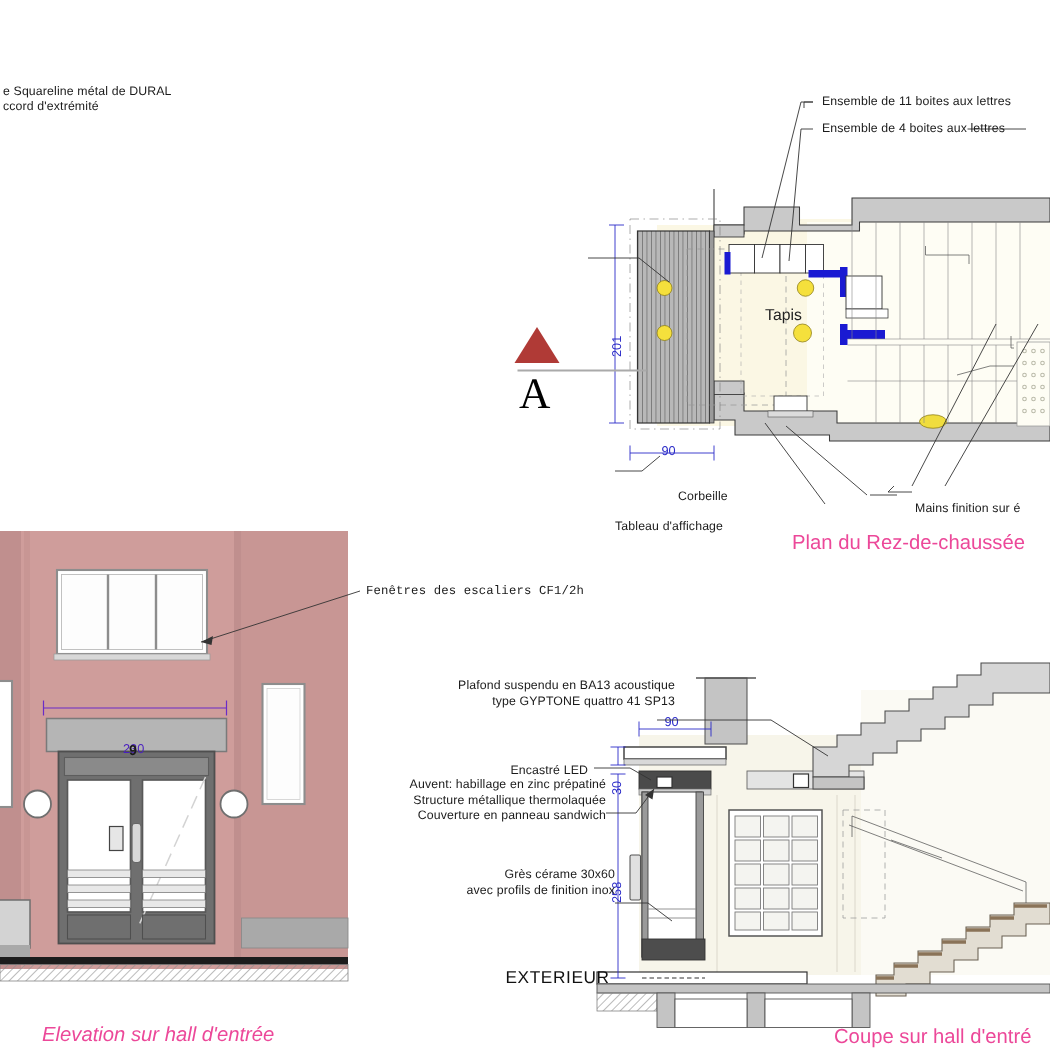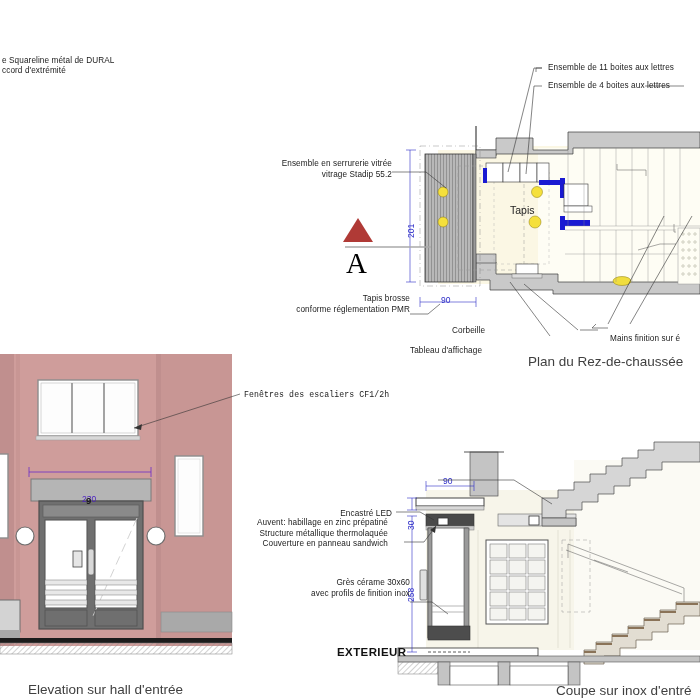--- a/index.html
+++ b/index.html
@@ -28,21 +28,21 @@
     white-space: pre;
     letter-spacing: 0.1px;
   }
   .anno.right { text-align: right; }
   .anno.left  { text-align: left; }
 
   .caption {
     position: absolute;
     font-family: "Liberation Sans", sans-serif;
     font-size: 13.5px;
-    color: #404040;
+    color: #ec4899;
     white-space: nowrap;
   }
   .dim {
     position: absolute;
     font-family: "Liberation Sans", sans-serif;
     font-size: 8.5px;
     color: #2b2bc8;
     white-space: nowrap;
   }
   .dim.vert {
@@ -78,21 +78,21 @@
   .hall-label {
     position: absolute;
     font-family: "Liberation Sans", sans-serif;
     font-size: 10.5px;
     color: #222;
   }
   .ext-label {
     position: absolute;
     font-family: "Liberation Sans", sans-serif;
     font-size: 11.5px;
-    font-weight: bold;
+    font-weight: normal;
     color: #111;
     letter-spacing: 0.4px;
   }
   .door-num {
     position: absolute;
     font-family: "Liberation Sans", sans-serif;
     font-size: 9.5px;
     font-weight: bold;
     color: #1a1a1a;
   }
@@ -254,24 +254,20 @@
     <path class="ldr" d="M86 50 L104 50"></path>
   </svg>
   <svg style="left:552px; top:168px;" width="148" height="120">
     <path class="ldr" d="M112 6 L56 114"></path>
     <path class="ldr" d="M140 6 L78 114"></path>
     <path class="ldr" d="M44 114 L40 118 L56 118"></path>
   </svg>
 
   <div class="anno left" style="left:548px; top:21px;">Ensemble de 11 boites aux lettres</div>
   <div class="anno left" style="left:548px; top:39px;">Ensemble de 4 boites aux lettres</div>
-  <div class="anno right" style="left:218px; top:117px; width:174px;">Ensemble en serrurerie vitrée
-vitrage Stadip 55.2</div>
-  <div class="anno right" style="left:236px; top:252px; width:174px;">Tapis brosse
-conforme réglementation PMR</div>
   <div class="anno left" style="left:452px; top:284px;">Corbeille</div>
   <div class="anno left" style="left:410px; top:304px;">Tableau d'affichage</div>
   <div class="anno left" style="left:610px; top:292px;">Mains finition sur é</div>
 
   <div class="caption" style="left:528px; top:312px;">Plan du Rez-de-chaussée</div>
 
   <svg id="elev" viewBox="0 0 232 300" width="232" height="300">
 
     <rect x="0" y="0" width="232" height="292" fill="#cf9d9b"></rect>
 
@@ -339,21 +335,21 @@
 
   <div class="dim" style="left:82px; top:452px; color:#4a1fbf;">230</div>
   <div class="door-num" style="left:86px; top:453px;">9</div>
 
   <svg style="left:118px; top:348px;" width="124" height="42">
     <path class="ldr" d="M122 4 L16 38"></path>
     <path d="M16 38 L24 34 L23 40 Z" fill="#333"></path>
   </svg>
   <div class="anno left" style="left:244px; top:348px;font-family:Liberation Mono, monospace;">Fenêtres des escaliers CF1/2h</div>
 
-  <div class="caption" style="left:28px; top:640px;">Elevation sur hall d'entrée</div>
+  <div class="caption" style="left:28px; top:640px;font-style:italic;">Elevation sur hall d'entrée</div>
 
   <svg id="sect" viewBox="0 0 302 245" width="302" height="245">
 
     <rect x="28" y="50" width="148" height="160" fill="#f7f5ea"></rect>
     <rect x="176" y="20" width="126" height="190" fill="#fbfaf4"></rect>
 
     <rect x="72" y="12" width="28" height="44" fill="#c4c4c4" stroke="#555" stroke-width="0.7"></rect>
     <line x1="66" y1="12" x2="106" y2="12" stroke="#555" stroke-width="1"></line>
 
     <rect x="18" y="58" width="68" height="8" fill="#ffffff" stroke="#444" stroke-width="1"></rect>
@@ -459,24 +455,26 @@
     <path class="ldr" d="M0 4 L24 4 L38 12"></path>
   </svg>
   <svg style="left:404px; top:478px;" width="34" height="24">
     <path class="ldr" d="M0 22 L20 22 L32 6"></path>
     <path d="M32 6 L26 10 L31 13 Z" fill="#333"></path>
   </svg>
   <svg style="left:410px; top:552px;" width="40" height="22">
     <path class="ldr" d="M0 8 L22 8 L38 20"></path>
   </svg>
 
+  <div class="anno right" style="left:240px; top:410px; width:210px;">Plafond suspendu en BA13 acoustique
+type GYPTONE quattro 41 SP13</div>
   <div class="anno right" style="left:268px; top:467px; width:124px;">Encastré LED</div>
-  <div class="anno right" style="left:202px; top:476px; width:186px;">Auvent: habillage en zinc prépatiné
+  <div class="anno right" style="left:218px; top:476px; width:186px;">Auvent: habillage en zinc prépatiné
 Structure métallique thermolaquée
 Couverture en panneau sandwich</div>
   <div class="anno right" style="left:250px; top:536px; width:160px;">Grès cérame 30x60
 avec profils de finition inox</div>
 
   <div class="ext-label" style="left:337px; top:604px;">EXTERIEUR</div>
 
-  <div class="caption" style="left:556px; top:641px;">Coupe sur inox d'entré</div>
+  <div class="caption" style="left:556px; top:641px;">Coupe sur hall d'entré</div>
 
 </div>
 
 </body></html>

